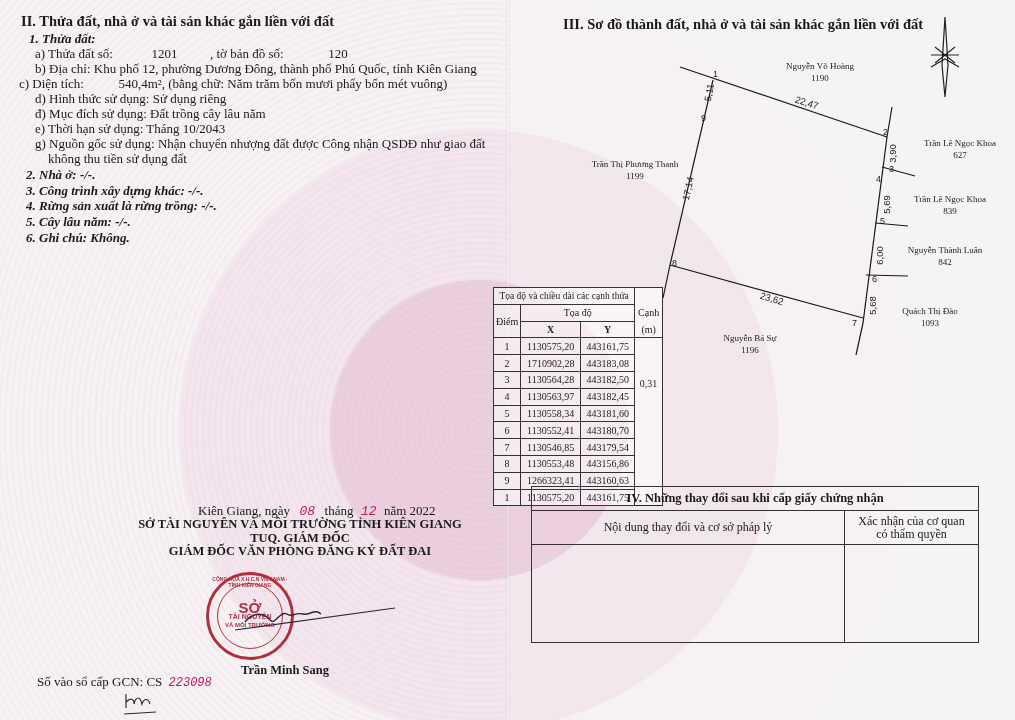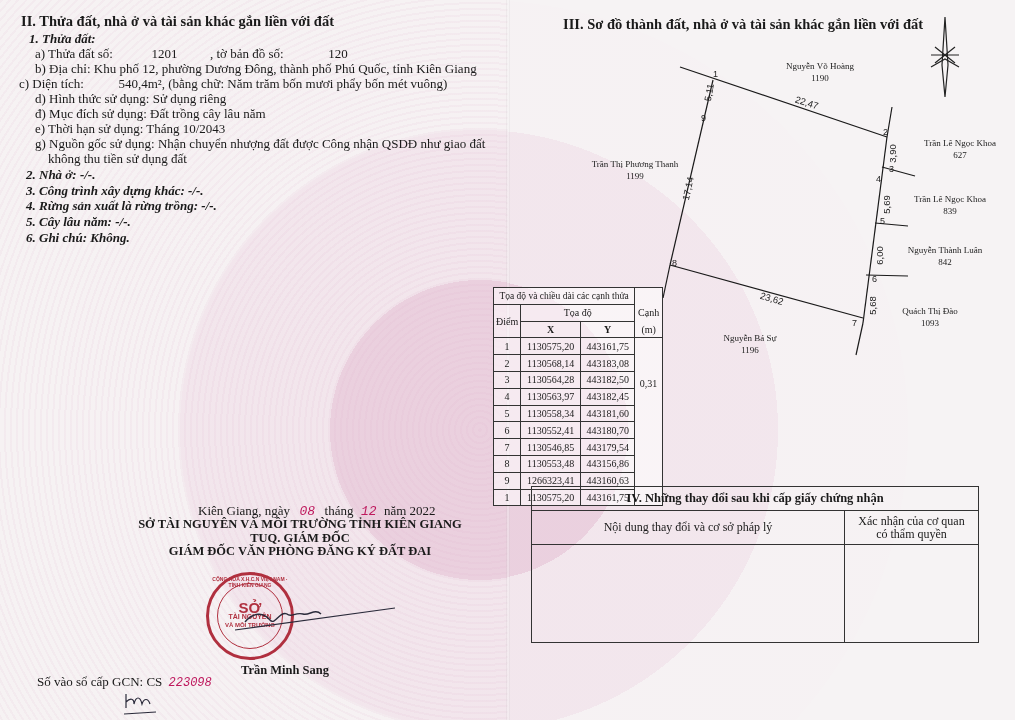--- a/index.html
+++ b/index.html
@@ -233,21 +233,21 @@
     <td class="len" style="border-bottom:1px solid #333;">(m)</td>
   </tr>
   <tr>
         <td>1</td>
         <td>1130575,20</td>
         <td>443161,75</td>
         <td class="len" rowspan="10" style="vertical-align:top;padding-top:40px;">0,31</td>
       </tr>
   <tr>
         <td>2</td>
-        <td>1130568,14</td>
+        <td>1710902,28</td>
         <td>443183,08</td>
       </tr>
   <tr>
         <td>3</td>
         <td>1130564,28</td>
         <td>443182,50</td>
       </tr>
   <tr>
         <td>4</td>
         <td>1130563,97</td>

